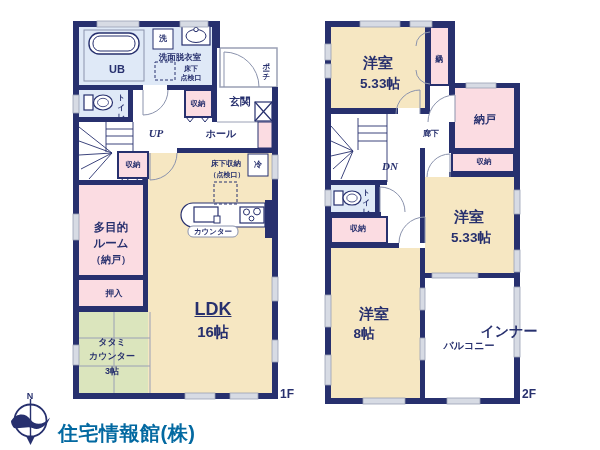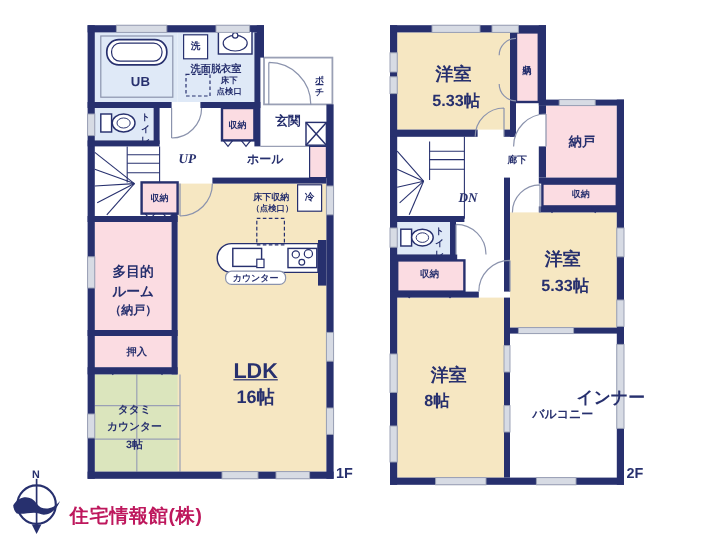--- a/index.html
+++ b/index.html
@@ -9,21 +9,21 @@
   }
   .stage svg{position:absolute;left:0;top:0;}
   .lbl{
     position:absolute;color:#27306e;font-weight:600;white-space:nowrap;
     transform:translate(-50%,-50%);line-height:1;letter-spacing:0;
   }
   .lbl.v{writing-mode:vertical-rl;text-orientation:upright;letter-spacing:1px;}
   .lbl.it{font-style:italic;font-family:"Liberation Serif","DejaVu Serif",serif;font-weight:700;}
   .lbl.big{font-weight:700;}
   .watermark{
-    position:absolute;color:#be185d;font-weight:600;font-size:16px;
+    position:absolute;color:#0369a1;font-weight:600;font-size:20px;
     letter-spacing:0.5px;transform:none;
   }
 </style>
 </head>
 <body>
 
 <div class="stage">
 
 <svg width="600" height="450" viewBox="0 0 600 450">
 

